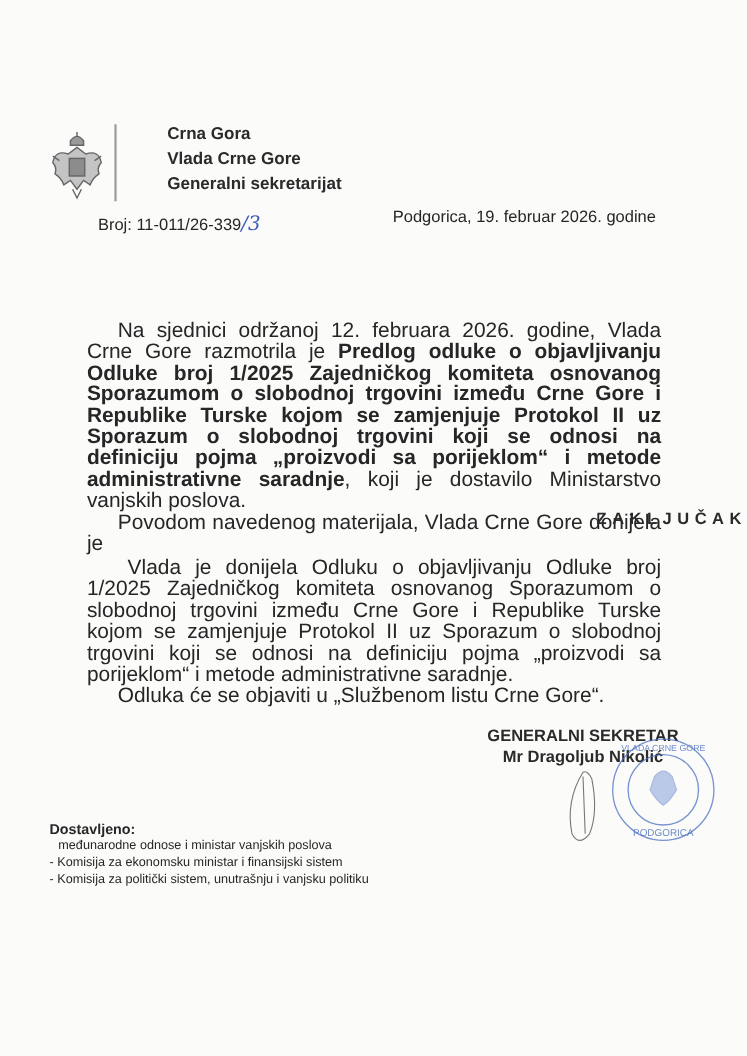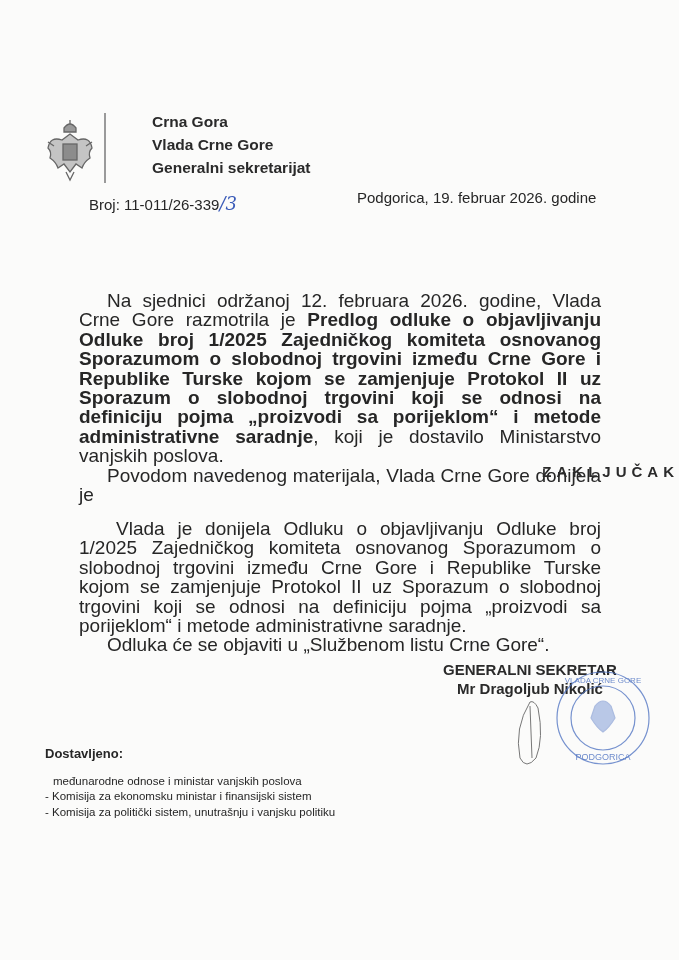--- a/index.html
+++ b/index.html
@@ -21,21 +21,21 @@
     .body { left: 79px; width: 522px; font-size: 19px; line-height: 19.4px; text-align: justify; }
     .para { margin: 0; }
     .indent { text-indent: 28px; }
     .indent2 { text-indent: 37px; }
     .b { font-weight: bold; }
     .heading { left: 0; width: 679px; top: 463px; text-align: right; font-size: 15px; font-weight: bold; letter-spacing: 5px; color: #2a2a2a; }
     .sig { left: 410px; top: 660px; width: 240px; text-align: center; font-size: 15px; font-weight: bold; line-height: 19px; color: #2a2a2a; }
     .dost { left: 45px; top: 746px; font-size: 11.5px; line-height: 15.5px; }
     .dost .title { font-weight: bold; font-size: 13px; }
     .dost .item { white-space: nowrap; }
-    .dost .cont { padding-left: 8px; margin-top: 12px; }
+    .dost .cont { padding-left: 8px; }
     .stamp { left: 555px; top: 670px; width: 96px; height: 96px; }
     .signature { left: 510px; top: 698px; width: 50px; height: 74px; }
   </style>
 </head>
 <body>
 
 <div class="abs crest">
   <svg width="52" height="70" viewBox="0 0 52 70">
     <g fill="none" stroke="#666" stroke-width="1.3">
       <path d="M20 10 Q26 2 32 10 L32 14 L20 14 Z" fill="#9a9a9a"></path>
@@ -61,21 +61,21 @@
 
 <div class="abs place">Podgorica, 19. februar 2026. godine</div>
 
 <div class="abs body" style="top:291px;">
   <p class="para indent"><span>Na sjednici održanoj 12. februara 2026. godine, Vlada Crne Gore razmotrila je </span><span class="b">Predlog odluke o objavljivanju Odluke broj 1/2025 Zajedničkog komiteta osnovanog Sporazumom o slobodnoj trgovini između Crne Gore i Republike Turske kojom se zamjenjuje Protokol II uz Sporazum o slobodnoj trgovini koji se odnosi na definiciju pojma „proizvodi sa porijeklom“ i metode administrativne saradnje</span><span>, koji je dostavilo Ministarstvo vanjskih poslova.</span></p>
   <p class="para indent">Povodom navedenog materijala, Vlada Crne Gore donijela je</p>
 </div>
 
 <div class="abs heading">ZAKLJUČAK</div>
 
-<div class="abs body" style="top:507px;margin-top:12px;">
+<div class="abs body" style="top:507px;">
   <p class="para indent2">Vlada je donijela Odluku o objavljivanju Odluke broj 1/2025 Zajedničkog komiteta osnovanog Sporazumom o slobodnoj trgovini između Crne Gore i Republike Turske kojom se zamjenjuje Protokol II uz Sporazum o slobodnoj trgovini koji se odnosi na definiciju pojma „proizvodi sa porijeklom“ i metode administrativne saradnje.</p>
   <p class="para indent">Odluka će se objaviti u „Službenom listu Crne Gore“.</p>
 </div>
 
 <div class="abs sig">
   <div>GENERALNI SEKRETAR</div>
   <div>Mr Dragoljub Nikolić</div>
 </div>
 
 <div class="abs signature">

